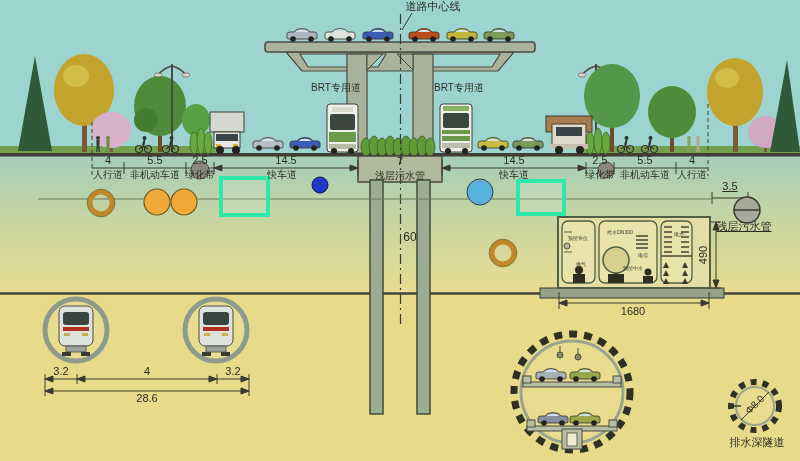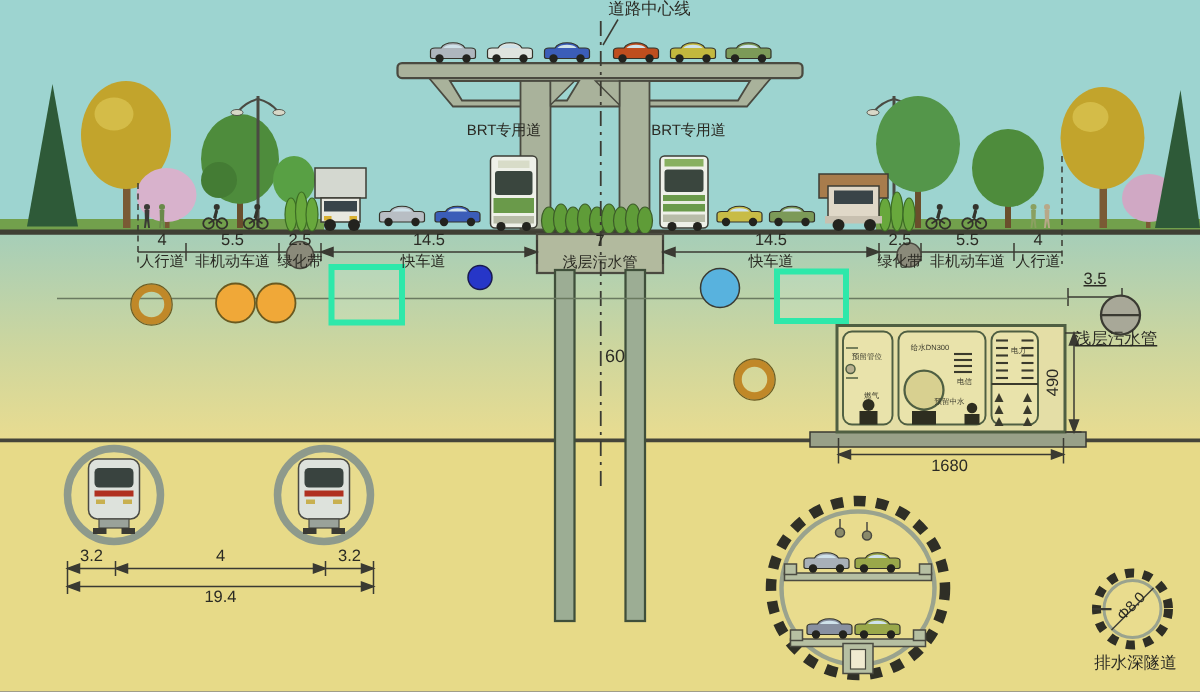--- a/index.html
+++ b/index.html
@@ -402,17 +402,17 @@
 <span class="lbl tiny" style="left:643px;top:253px;">电信</span>
 <span class="lbl tiny" style="left:633px;top:266px;">预留中水</span>
 <span class="lbl tiny" style="left:679px;top:232px;">电力</span>
 
 <span class="lbl dim" style="left:633px;top:306px;">1680</span>
 <span class="lbl dim rot90" style="left:703px;top:255px;">490</span>
 
 <span class="lbl dim" style="left:61px;top:366px;">3.2</span>
 <span class="lbl dim" style="left:147px;top:366px;">4</span>
 <span class="lbl dim" style="left:233px;top:366px;">3.2</span>
-<span class="lbl dim" style="left:147px;top:393px;">19.4</span>
+<span class="lbl dim" style="left:147px;top:393px;">28.6</span>
 
 <span class="lbl name rot45" style="left:755px;top:405px;">Φ8.0</span>
 <span class="lbl dim" style="left:757px;top:437px;text-align:center;">排水深隧道</span>
 </div>
 
 </body></html>

